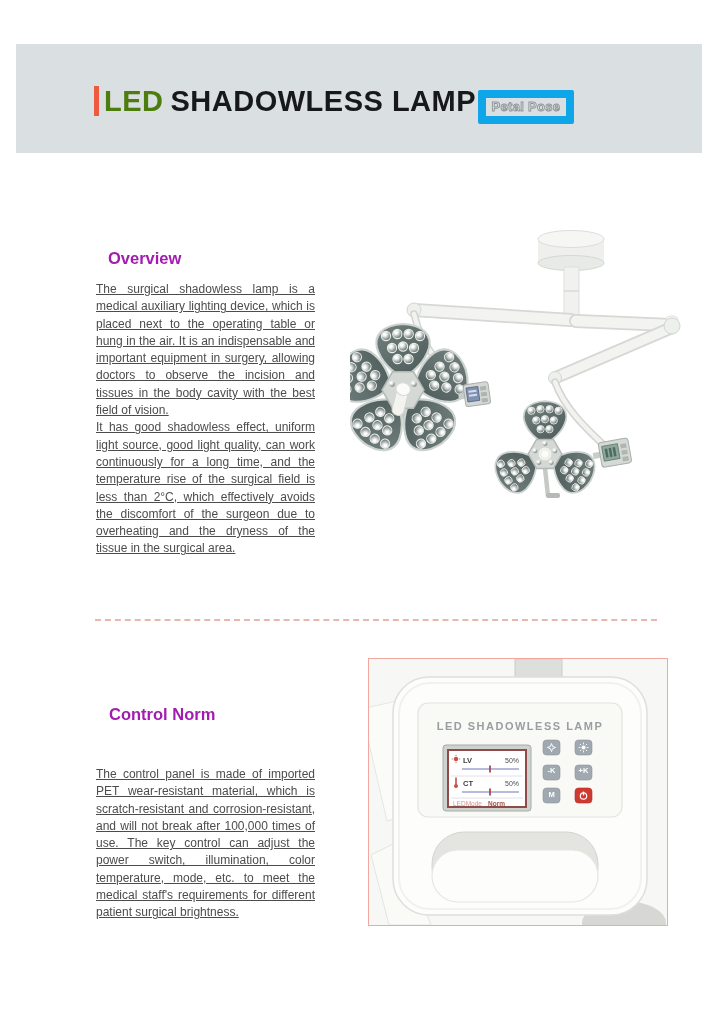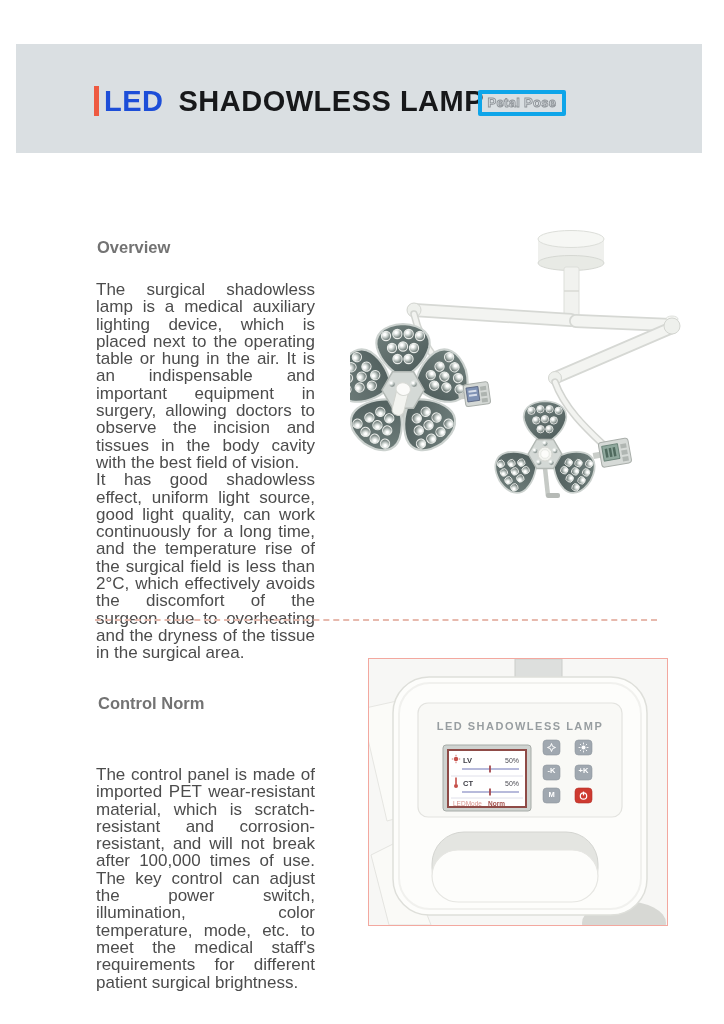--- a/index.html
+++ b/index.html
@@ -6,30 +6,30 @@
   html,body{margin:0;padding:0;}
   body{
     width:724px;height:1024px;position:relative;background:#ffffff;
     font-family:"Liberation Sans", sans-serif;overflow:hidden;
   }
   
   .header-band{position:absolute;left:16px;top:44px;width:686px;height:109px;background:#dadfe2;}
   .accent-bar{position:absolute;left:78px;top:42px;width:5px;height:30px;background:#ee5a41;}
   .main-title{position:absolute;left:88px;top:41px;margin:0;font-size:29px;line-height:33px;
     font-weight:bold;letter-spacing:0.5px;color:#17181a;white-space:nowrap;}
-  .main-title .led{color:#1d4ed8;margin-right:15px;}
-  .badge{position:absolute;left:462px;top:46px;width:80px;height:18px;border:4px solid #0ea5e9;
+  .main-title .led{color:#4d7c0f;margin-right:7px;}
+  .badge{position:absolute;left:462px;top:46px;width:80px;height:18px;border:8px solid #0ea5e9;
     border-radius:2px;text-align:center;line-height:18px;font-size:13px;font-weight:bold;
     letter-spacing:0.3px;color:#dde2e5;-webkit-text-stroke:0.9px #8f9499;}
   
-  .section-heading{position:absolute;margin:0;font-size:16.5px;font-weight:bold;color:#737373;}
+  .section-heading{position:absolute;margin:11px;font-size:16.5px;font-weight:bold;color:#a21caf;}
   #overview-heading{left:97px;top:238px;}
   #control-heading{left:98px;top:694px;}
-  .body-col{position:absolute;width:219px;font-size:17px;line-height:17.3px;color:#4c4c4c;
-    text-align:justify;}
+  .body-col{position:absolute;width:219px;font-size:12px;line-height:17.3px;color:#4c4c4c;
+    text-align:justify;text-decoration:underline;}
   #overview-text{left:96px;top:281px;}
   #control-text{left:96px;top:766px;}
   .body-col p{margin:0;}
   
   .divider{position:absolute;left:95px;top:619px;width:562px;height:0;border-top:2px dashed #e7b9ad;}
   
   #lamp-illustration{position:absolute;left:350px;top:225px;}
   .photo-frame{position:absolute;left:368px;top:658px;width:298px;height:266px;border:1px solid #f3a89f;background:#f7f7f5;}
   svg text{font-family:"Liberation Sans", sans-serif;}
 </style>

